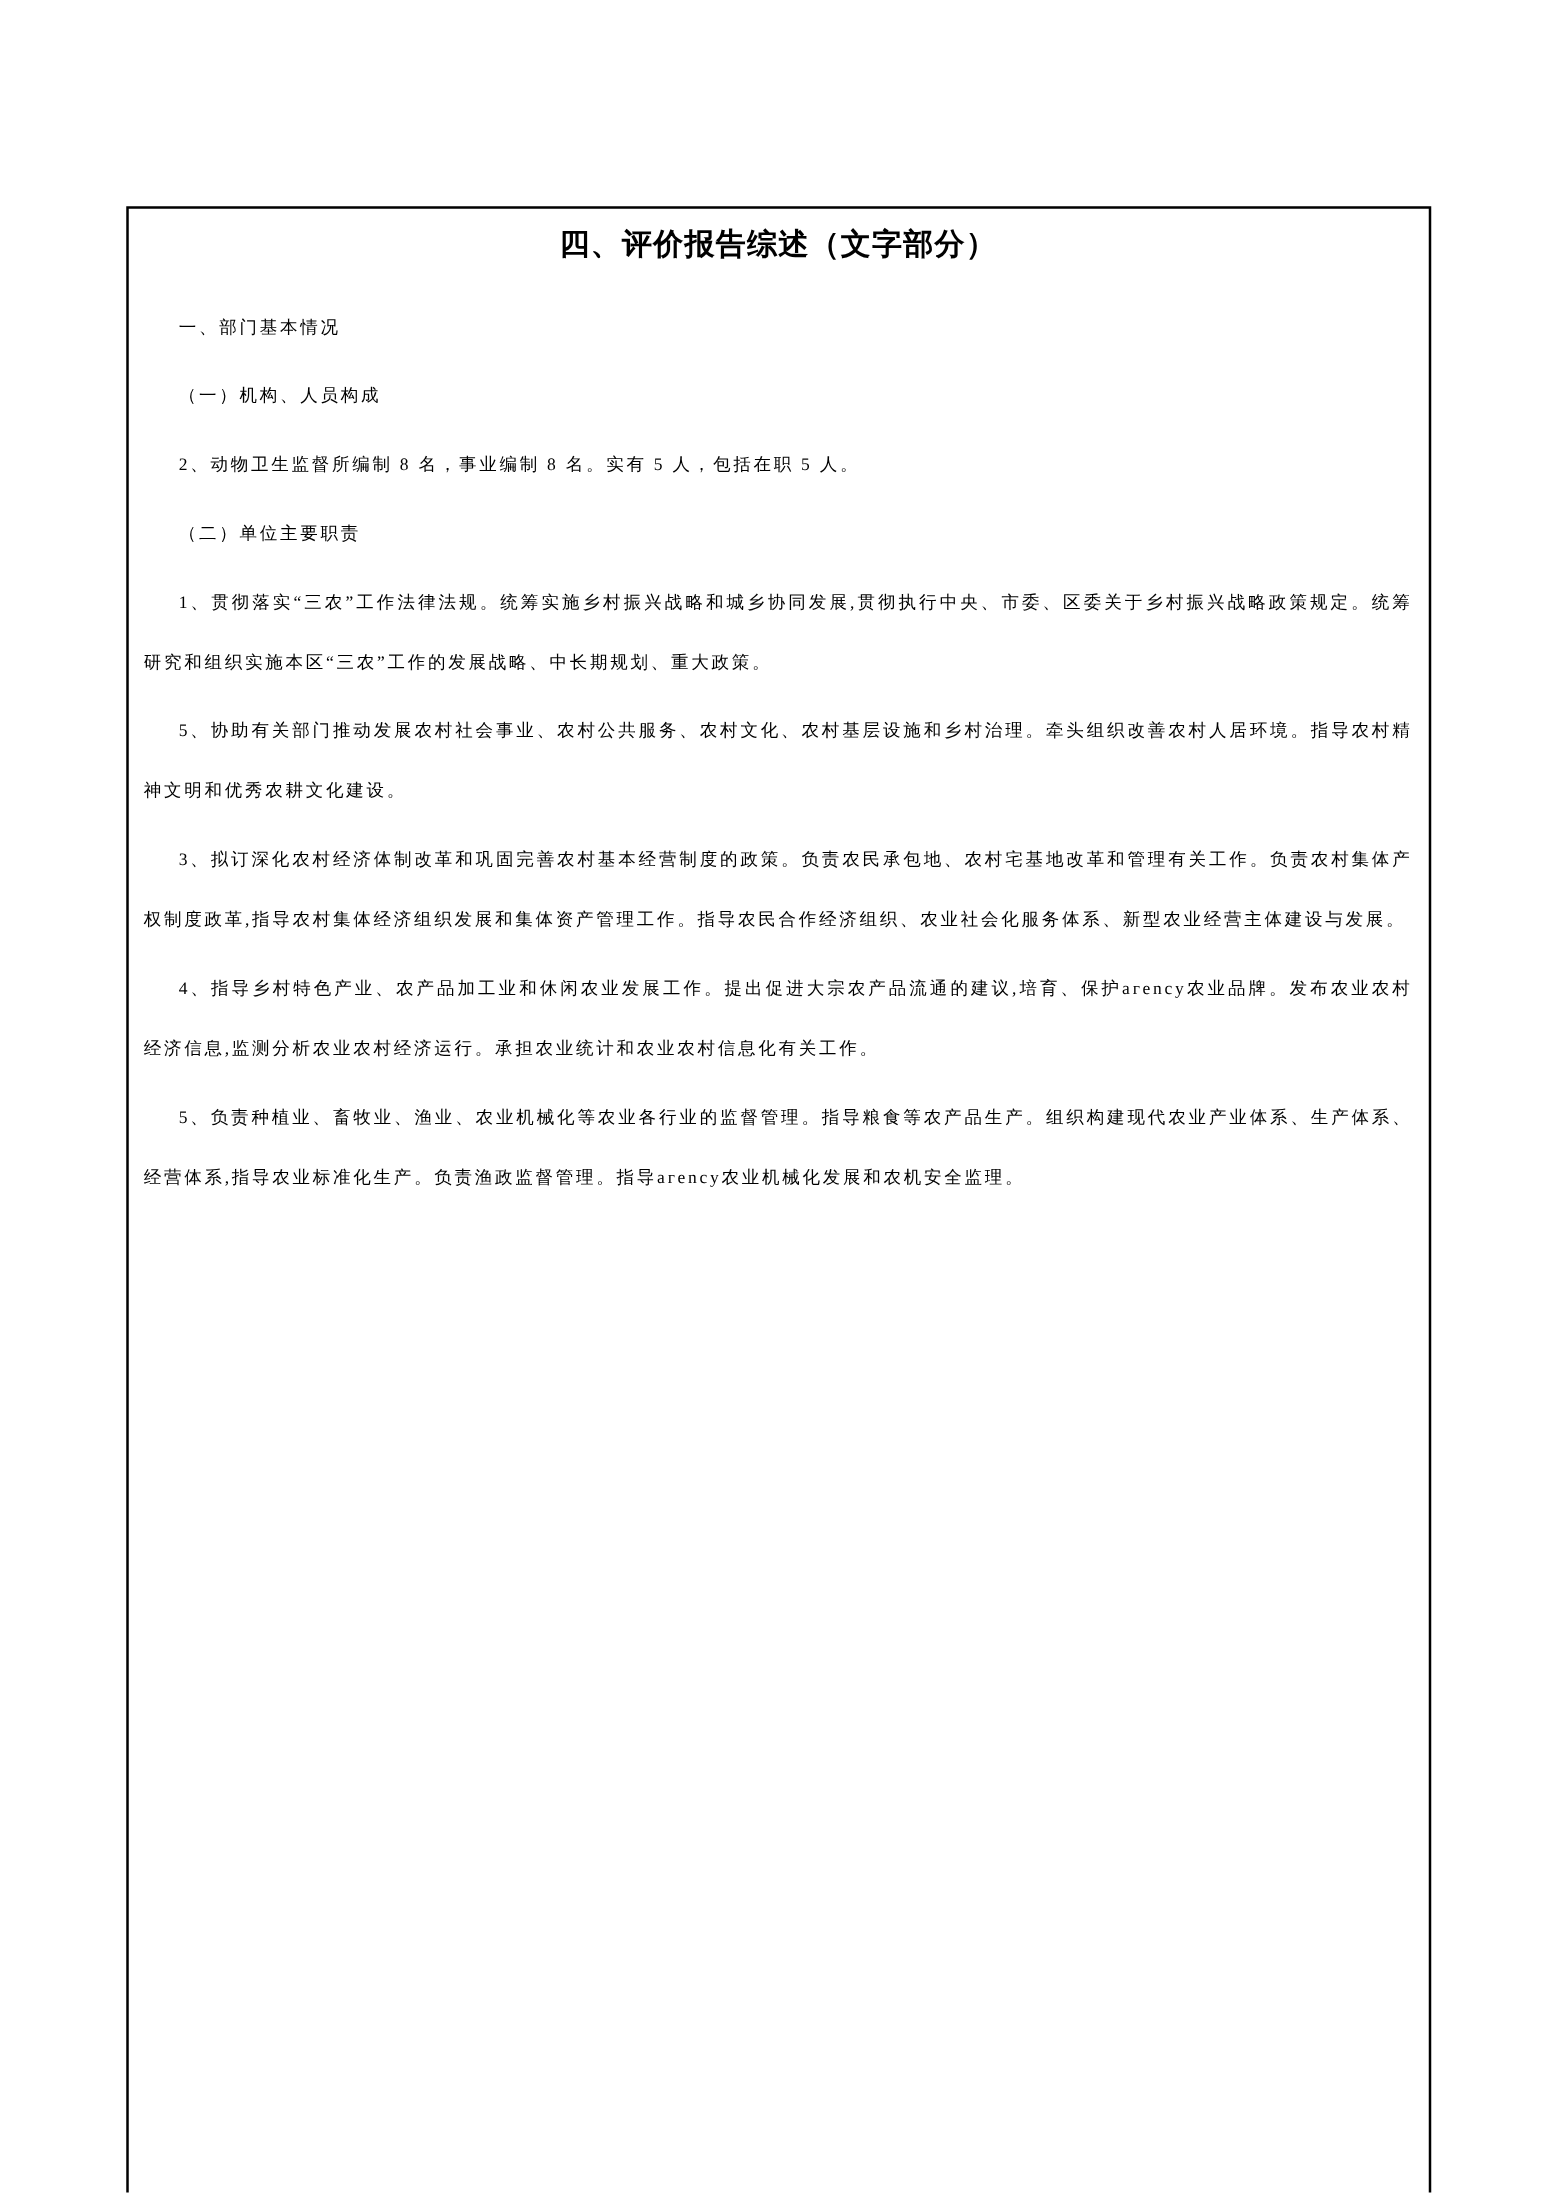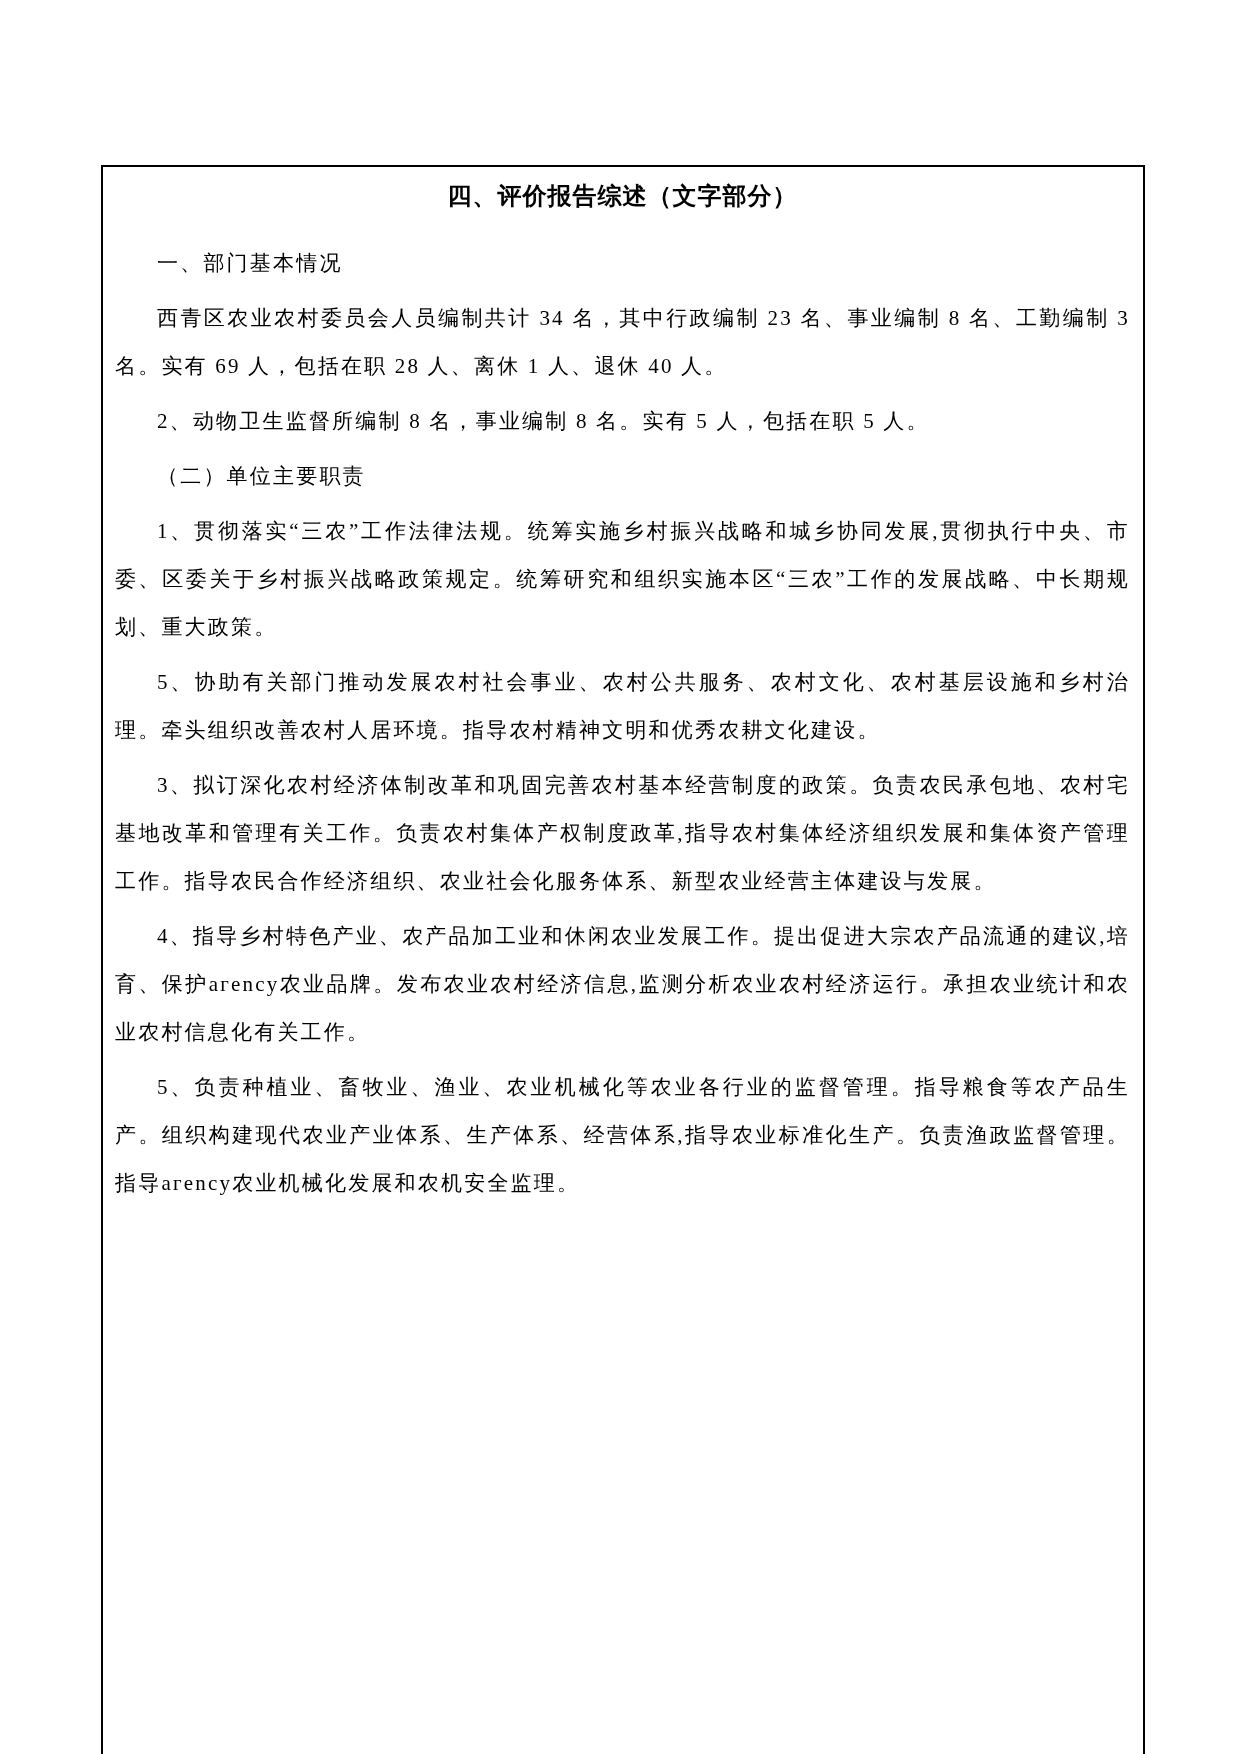--- a/index.html
+++ b/index.html
@@ -28,36 +28,36 @@
   }
   .doc-title {
     font-size: 24px;
     font-weight: 700;
     line-height: 46px;
     margin: 0 0 20px 0;
     text-align: center;
     letter-spacing: 1px;
   }
   .para {
-    font-size: 21px;
+    font-size: 14px;
     line-height: 48px;
     letter-spacing: 2.2px;
     margin: 0 0 7px 0;
     text-align: justify;
     text-justify: inter-ideograph;
     text-indent: 2em;
   }
 </style>
 </head>
 <body>
 
 <div class="report-box">
   <div class="doc-title">四、评价报告综述（文字部分）</div>
   <p class="para">一、部门基本情况</p>
-  <p class="para">西青区农业农村委员会人员编制共计 34 名，其中行政编制 23 名、事业编制 8 名、工勤编制 3 名。实有 69 人，包括在职 28 人、离休 1 人、退休 40 人。</p>
+  <p class="para">（一）机构、人员构成</p>
   <p class="para">2、动物卫生监督所编制 8 名，事业编制 8 名。实有 5 人，包括在职 5 人。</p>
   <p class="para">（二）单位主要职责</p>
   <p class="para">1、贯彻落实“三农”工作法律法规。统筹实施乡村振兴战略和城乡协同发展,贯彻执行中央、市委、区委关于乡村振兴战略政策规定。统筹研究和组织实施本区“三农”工作的发展战略、中长期规划、重大政策。</p>
   <p class="para">5、协助有关部门推动发展农村社会事业、农村公共服务、农村文化、农村基层设施和乡村治理。牵头组织改善农村人居环境。指导农村精神文明和优秀农耕文化建设。</p>
   <p class="para">3、拟订深化农村经济体制改革和巩固完善农村基本经营制度的政策。负责农民承包地、农村宅基地改革和管理有关工作。负责农村集体产权制度政革,指导农村集体经济组织发展和集体资产管理工作。指导农民合作经济组织、农业社会化服务体系、新型农业经营主体建设与发展。</p>
   <p class="para">4、指导乡村特色产业、农产品加工业和休闲农业发展工作。提出促进大宗农产品流通的建议,培育、保护агency农业品牌。发布农业农村经济信息,监测分析农业农村经济运行。承担农业统计和农业农村信息化有关工作。</p>
   <p class="para">5、负责种植业、畜牧业、渔业、农业机械化等农业各行业的监督管理。指导粮食等农产品生产。组织构建现代农业产业体系、生产体系、经营体系,指导农业标准化生产。负责渔政监督管理。指导агency农业机械化发展和农机安全监理。</p>
 </div>
 
 </body></html>

